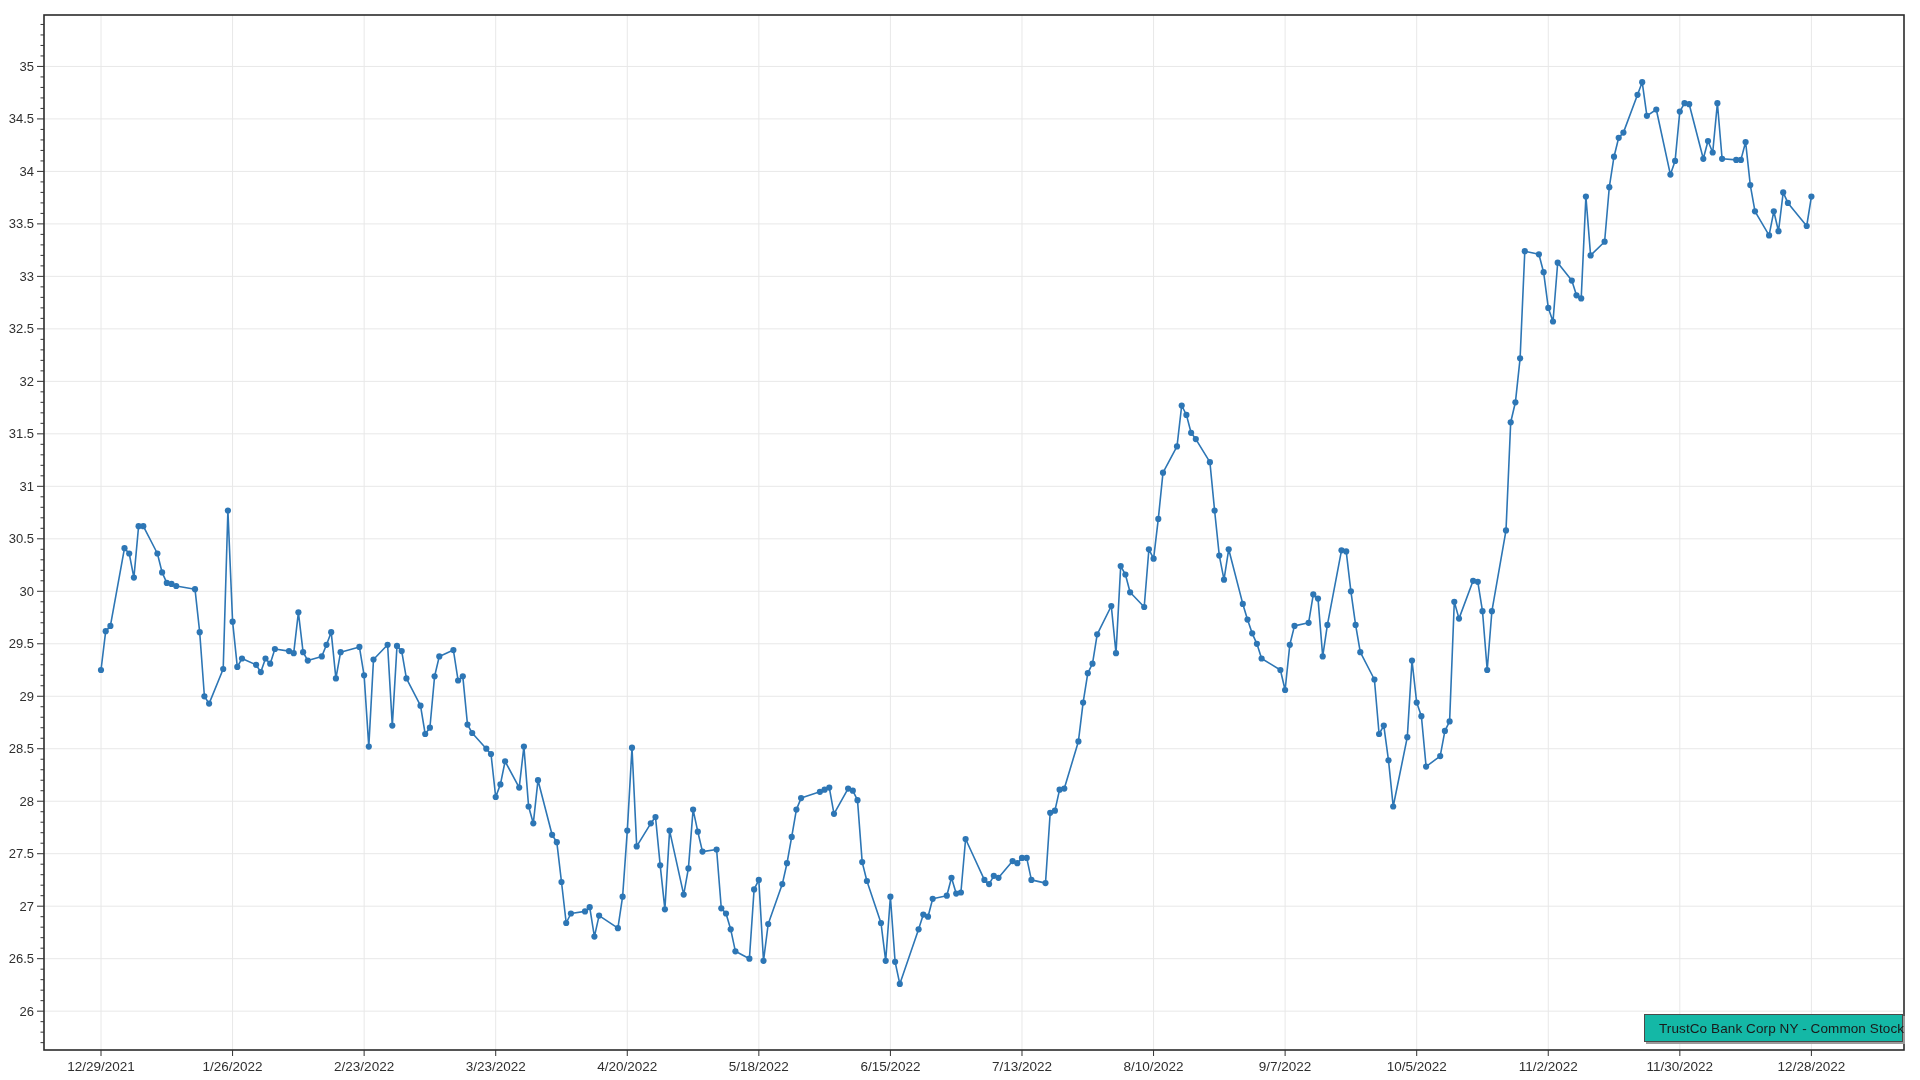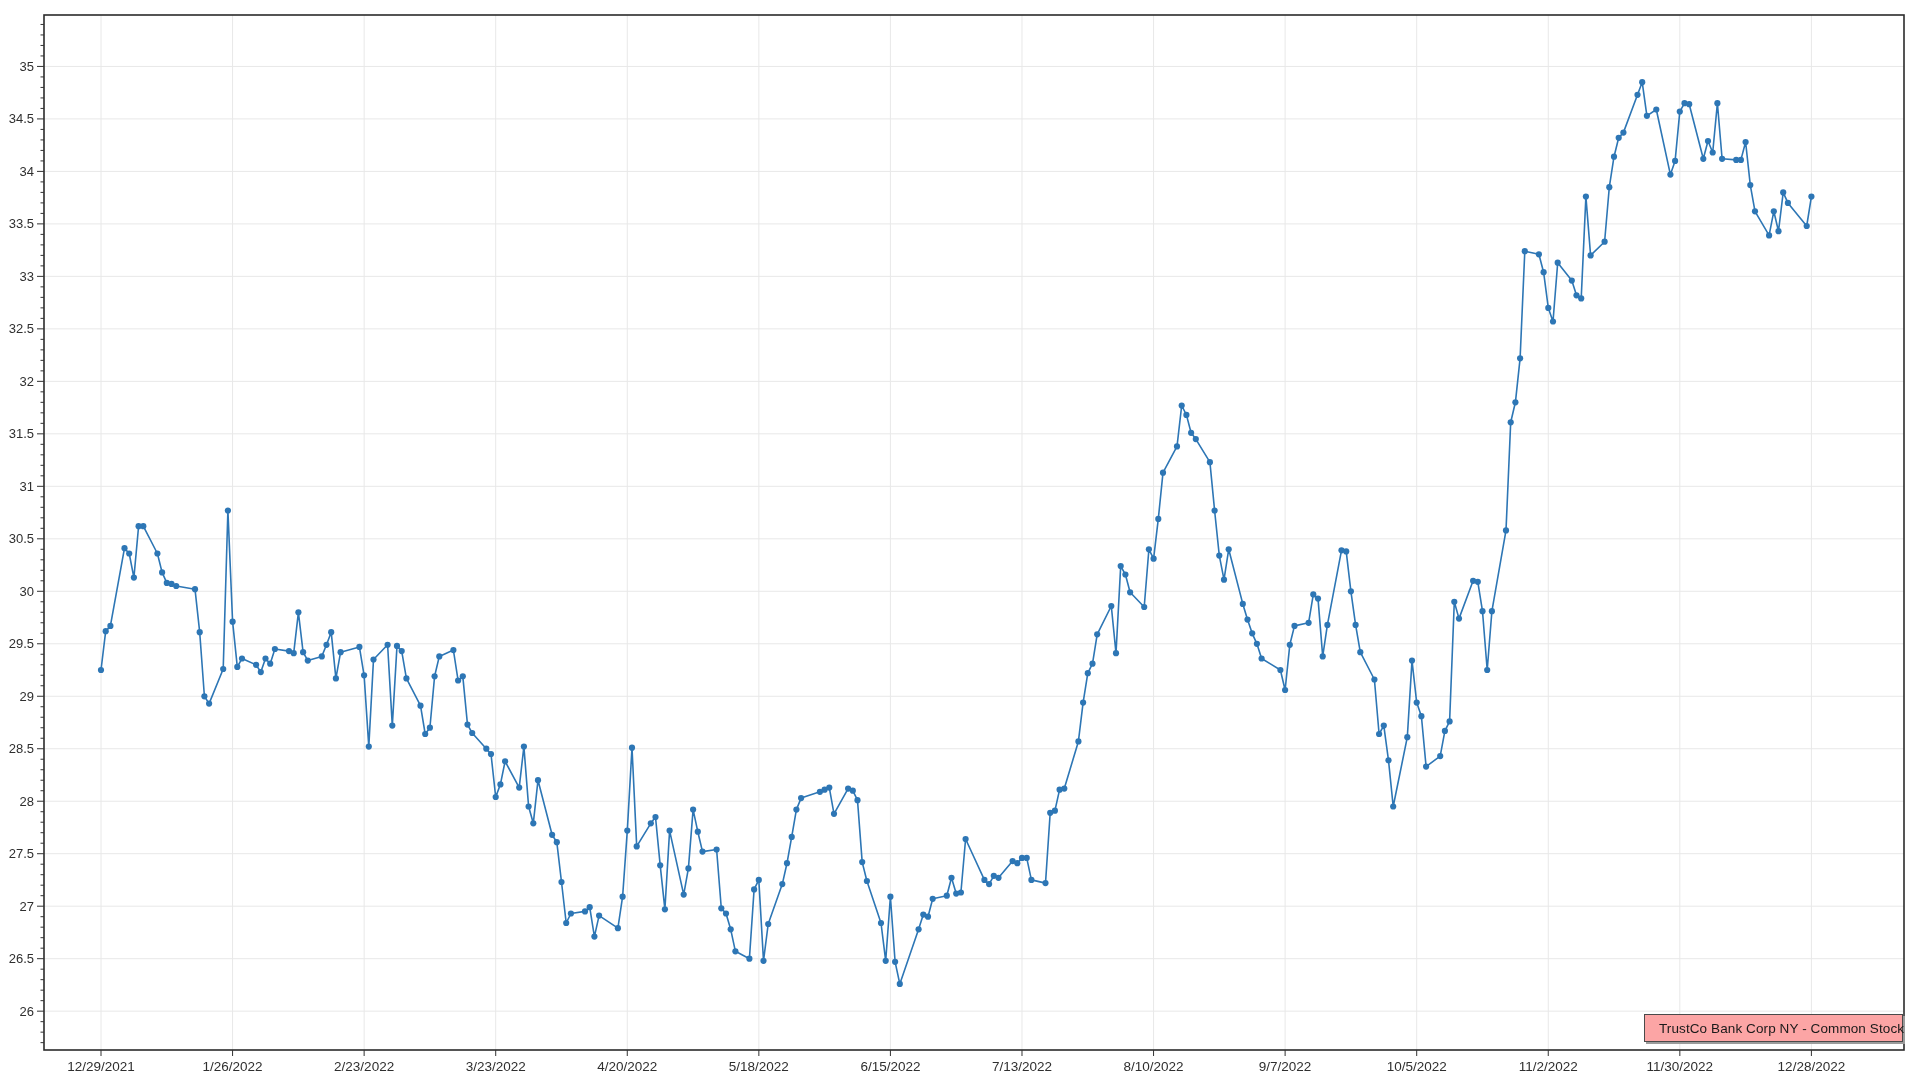--- a/index.html
+++ b/index.html
@@ -2,21 +2,21 @@
 <html><head>
 <meta charset="utf-8">
 <title>Chart</title>
 <style>
   html,body{margin:0;padding:0;background:#ffffff;}
   body{width:1920px;height:1080px;font-family:"Liberation Sans",sans-serif;}
   .stage{position:relative;width:1920px;height:1080px;overflow:hidden;background:#ffffff;}
   #chart-svg{position:absolute;left:0;top:0;}
   .legend{
     position:absolute;left:1644px;top:1014px;width:259px;height:28px;
-    box-sizing:border-box;background:#fca5a5;border:1px solid #4a4a4a;
+    box-sizing:border-box;background:#14b8a6;border:1px solid #4a4a4a;
     box-shadow:2px 2px 0 #9b9b9b;
     display:flex;align-items:center;padding:0 8px 0 7px;gap:7px;
     z-index:5;
   }
   .legend-label{font-size:13.5px;color:#1a1a1a;white-space:nowrap;letter-spacing:0.1px;}
   .tick-label{fill:#2f2f2f;font-size:13px;font-family:"Liberation Sans",sans-serif;}
   .xtick-label{fill:#2f2f2f;font-size:13.5px;font-family:"Liberation Sans",sans-serif;}
 </style>
 </head>
 <body>

